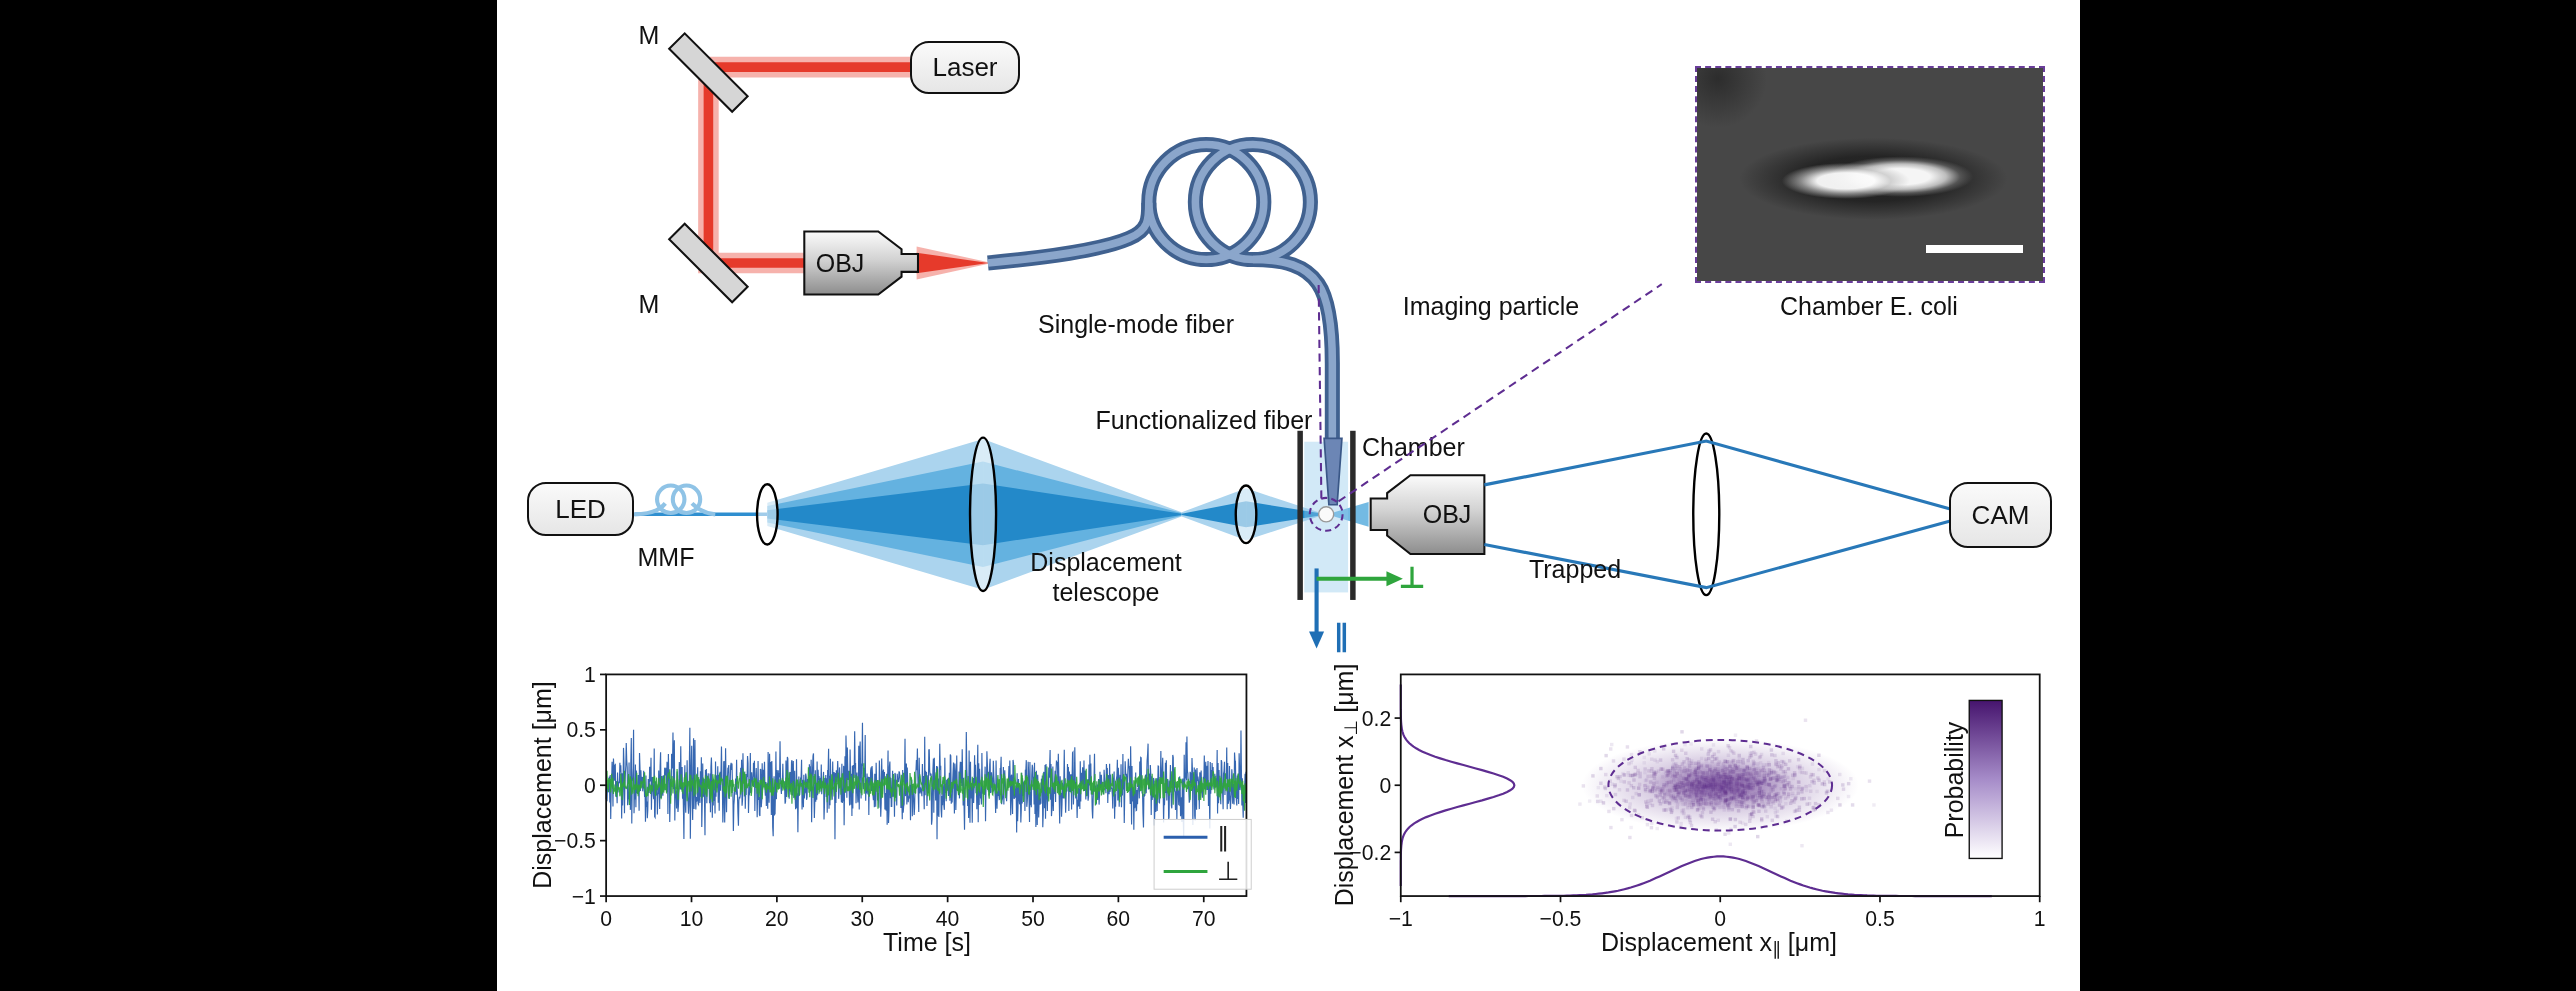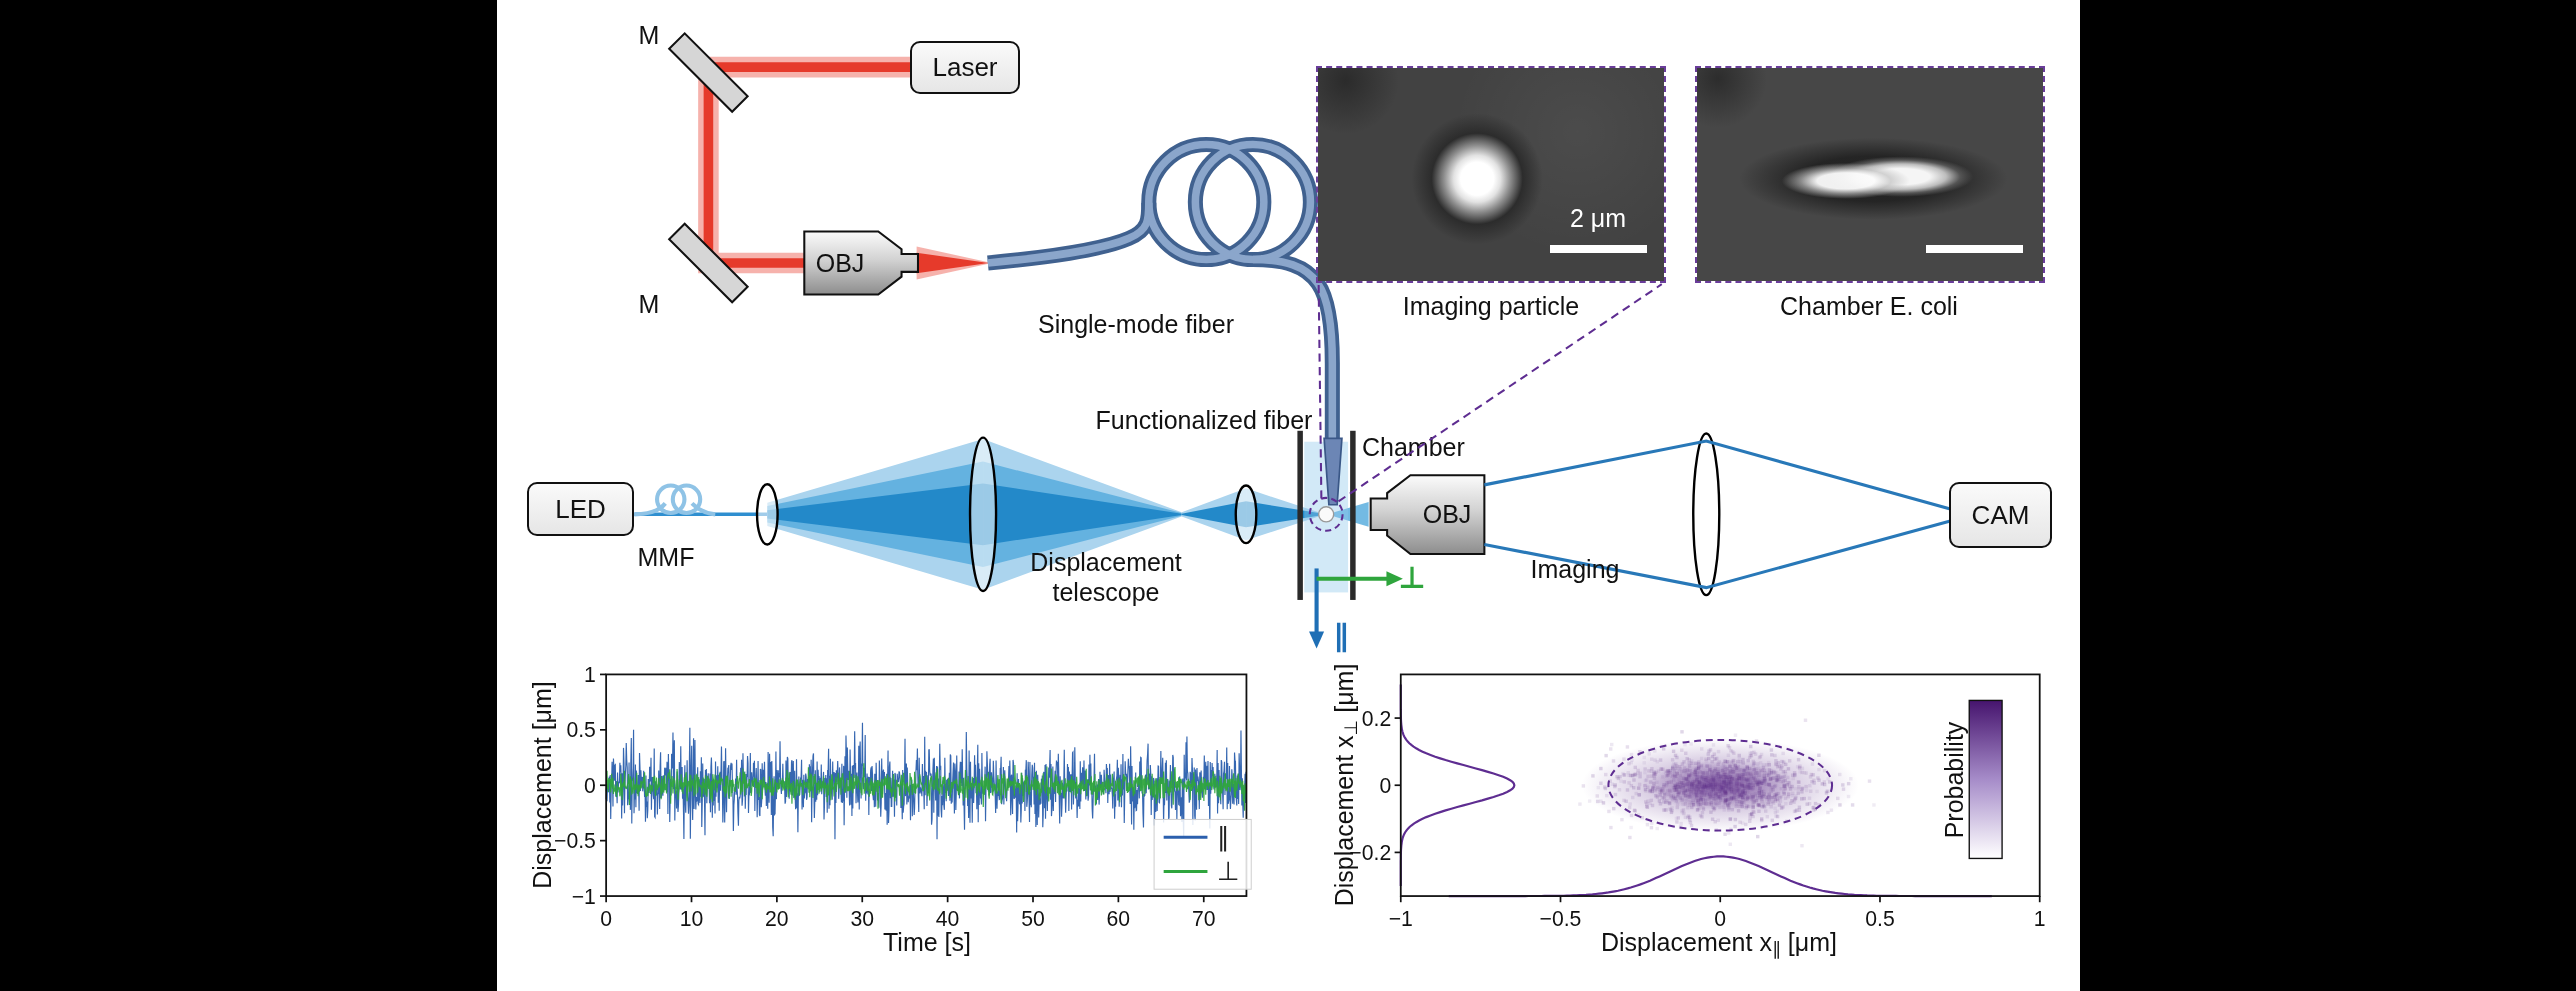--- a/index.html
+++ b/index.html
@@ -2,21 +2,21 @@
 <html style="font-size:11px"><head>
 <meta charset="utf-8">
 <style>
   *{margin:0;padding:0;box-sizing:border-box}
   html,body{width:2576px;height:991px}
   body{background:#000;font-family:"Liberation Sans","DejaVu Sans",sans-serif;position:relative;overflow:hidden;color:#111}
   .panel{position:absolute;left:497px;top:0;width:1583px;height:991px;background:#fff}
   svg{font-family:inherit}
   #diagram,#overlay{position:absolute;left:0;top:0}
   #overlay{pointer-events:none}
-  .box{position:absolute;border:2.1px solid #111;border-radius:10px;background:linear-gradient(#fafafa,#e6e6e6);display:flex;align-items:center;justify-content:center;font-size:26px;color:#111}
+  .box{position:absolute;border:2.1px solid #111;border-radius:19px;background:linear-gradient(#fafafa,#e6e6e6);display:flex;align-items:center;justify-content:center;font-size:26px;color:#111}
   .lbl{position:absolute;font-size:25px;color:#111;white-space:nowrap;transform:translateX(-50%);text-align:center}
   .lbl.la{transform:none;text-align:left}
   .lbl.two{line-height:1.18}
   .sym{font-size:30px;font-weight:bold}
   .inset{position:absolute;width:350px;height:217px;border:2.1px dashed #6a3d9a;overflow:hidden}
   .micro{position:absolute;inset:0}
   #micro-particle{background:
     radial-gradient(circle 69px at 46% 52%, #ffffff 0 24%, #e2e2e2 34%, #8f8f8f 48%, #2c2c2c 66%, rgba(58,58,58,0) 95%),
     radial-gradient(circle 89px at 8% 6%, rgba(15,15,15,.45), rgba(0,0,0,0) 60%),
     radial-gradient(circle 178px at 75% 30%, rgba(255,255,255,.05), rgba(0,0,0,0) 70%),
@@ -149,29 +149,24 @@
   <div class="lbl" style="left:343px;top:249px">OBJ</div>
   <div class="lbl" style="left:950px;top:500px">OBJ</div>
   <div class="lbl" style="left:639px;top:310px">Single-mode fiber</div>
   <div class="lbl" style="left:707px;top:406px">Functionalized fiber</div>
   <div class="lbl la" style="left:865px;top:433px">Chamber</div>
   <div class="lbl" style="left:169px;top:543px">MMF</div>
   <div class="lbl two" style="left:609px;top:548px">
     <div>Displacement</div>
     <div>telescope</div>
   </div>
-  <div class="lbl" style="left:1078px;top:555px">Imaging</div>
+  <div class="lbl" style="left:1078px;top:555px">Trapped</div>
   <div class="lbl sym" style="left:844px;top:618px;color:#1f6fb5">∥</div>
   <div class="lbl sym" style="left:915px;top:560px;color:#2fa53d">⊥</div>
 
-  <div class="inset" style="left:819px;top:66px">
-    <div class="micro" id="micro-particle"></div>
-    <div class="sbar-lbl" style="left:280px;top:136px">2 μm</div>
-    <div class="sbar" style="left:232px;top:177px"></div>
-  </div>
   <div class="inset" style="left:1198px;top:66px">
     <div class="micro" id="micro-ecoli"></div>
     <div class="sbar" style="left:229px;top:177px"></div>
   </div>
   <div class="lbl" style="left:994px;top:292px">Imaging particle</div>
   <div class="lbl" style="left:1372px;top:292px"><span>Chamber </span><span class="ital">E. coli</span></div>
 
   <svg id="overlay" width="1583" height="991" viewBox="0 0 2310 1447">
     <circle cx="1210" cy="751" r="24" fill="none" stroke="#5e2d91" stroke-width="3" stroke-dasharray="9 6"></circle>
     <line x1="1203" y1="728" x2="1199" y2="415" stroke="#5e2d91" stroke-width="3" stroke-dasharray="12 8"></line>

